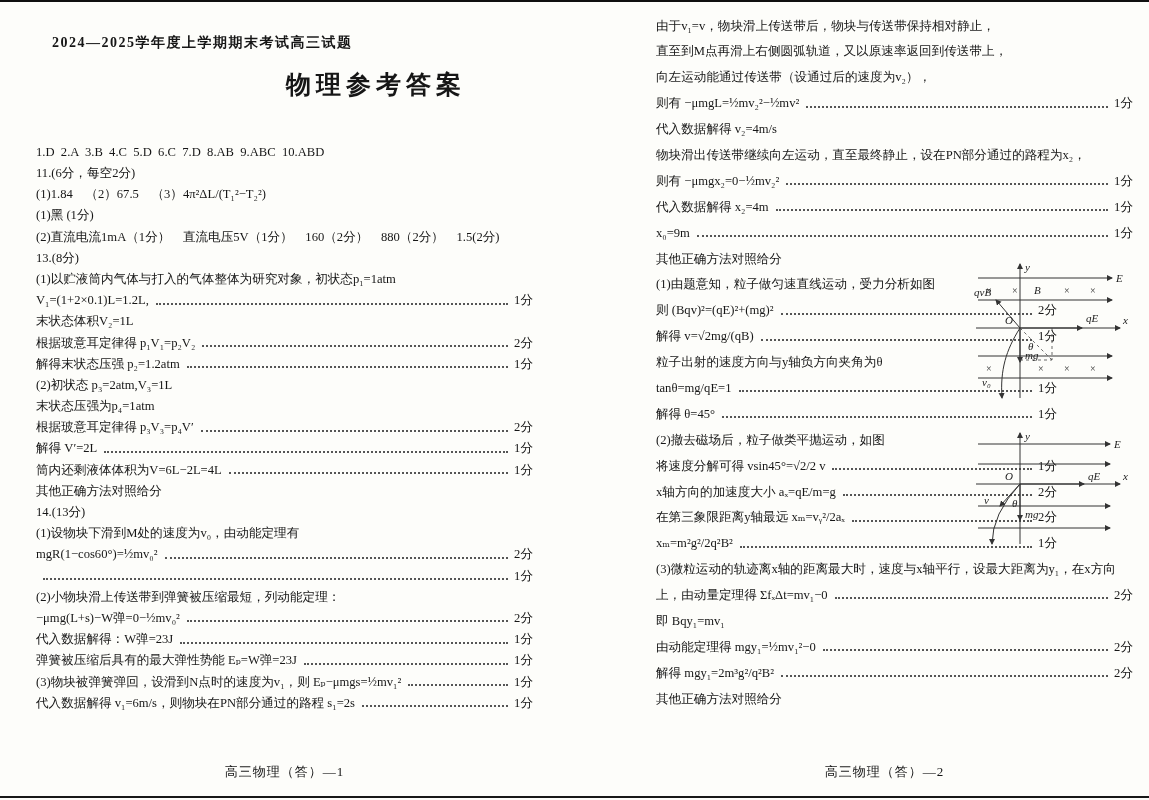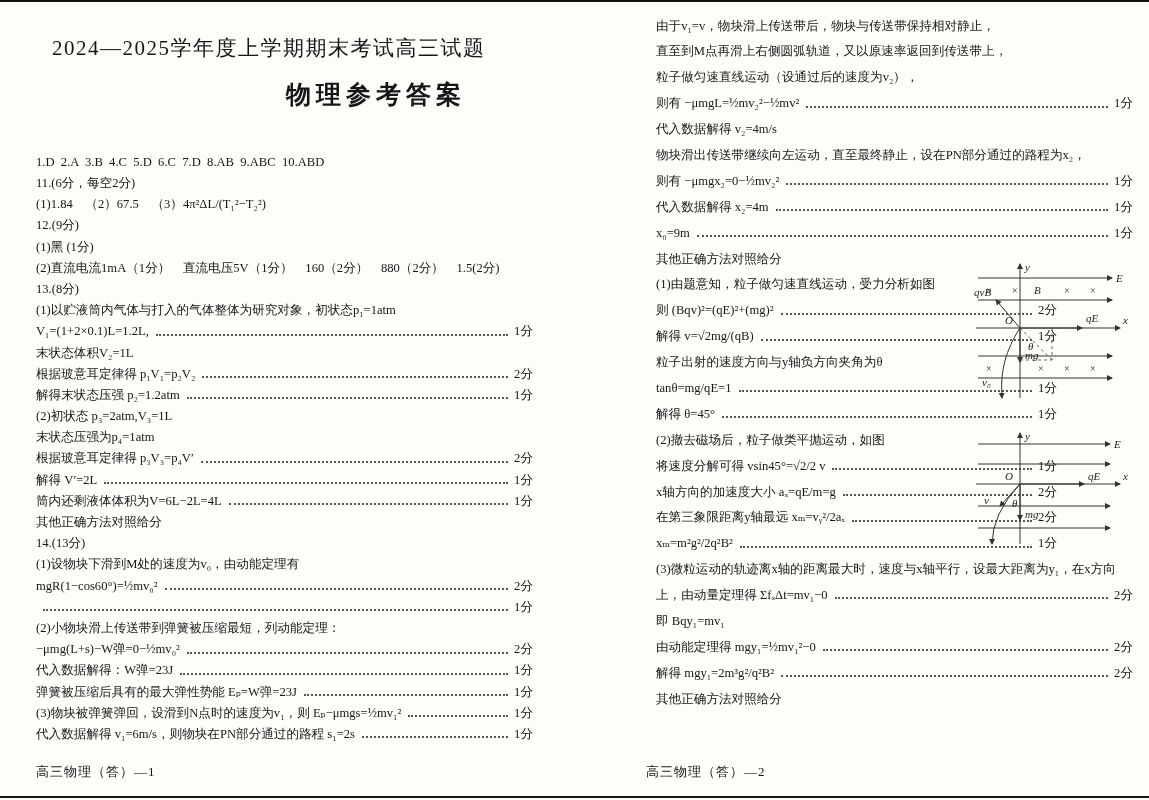--- a/index.html
+++ b/index.html
@@ -6,30 +6,30 @@
   body{
     width:1149px;height:800px;position:relative;overflow:hidden;
     background:#fdfdfa;color:#161616;
     font-family:"Liberation Serif","DejaVu Serif",serif;
   }
   .edge-top{position:absolute;top:0;left:0;width:1149px;height:2px;background:#101010;}
   .edge-bottom{position:absolute;top:796px;left:0;width:1149px;height:2px;background:#181818;}
   .col{position:absolute;}
   #col1{left:36px;top:28px;width:497px;}
   #col2{left:656px;top:8px;width:477px;}
-  .title{font-size:21px;font-weight:400;letter-spacing:1.5px;margin:6px 0 6px 16px;}
+  .title{font-size:14px;font-weight:700;letter-spacing:1.5px;margin:6px 0 6px 16px;}
   .heading{font-size:25px;font-weight:700;letter-spacing:5px;text-align:right;width:430px;margin:16px 0 38px 0;}
   .line{display:flex;align-items:flex-end;font-size:12.6px;line-height:1.3;}
   #col1 .line{min-height:21.2px;}
   #col2 .line{min-height:25.9px;}
   .ltext{white-space:pre-wrap;}
   .leader{flex:1 1 auto;min-width:10px;border-bottom:2px dotted #555;margin:0 6px 4px 7px;}
   .score{flex:none;white-space:nowrap;}
   .line.narrow{margin-right:76px;}
-  .footer{position:absolute;top:763px;font-size:13px;letter-spacing:1px;}
+  .footer{position:absolute;top:763px;text-align:center;font-size:13px;letter-spacing:1px;}
   #footer1{left:36px;width:497px;}
   #footer2{left:646px;width:477px;}
   .fig{position:absolute;}
   #fig1{left:972px;top:258px;}
   #fig2{left:972px;top:428px;}
   svg text{font-family:"Liberation Serif","DejaVu Serif",serif;font-size:11px;font-style:italic;fill:#222;}
   svg text.cross{font-style:normal;font-size:10px;fill:#333;}
   svg .k{stroke:#333;stroke-width:1;fill:none;}
   svg .dash{stroke:#444;stroke-width:0.8;fill:none;stroke-dasharray:3 3;}
 </style>
@@ -46,23 +46,20 @@
       <div class="line">
         <span class="ltext">1.D  2.A  3.B  4.C  5.D  6.C  7.D  8.AB  9.ABC  10.ABD</span>
       </div>
       <div class="line">
         <span class="ltext">11.(6分，每空2分)</span>
       </div>
       <div class="line">
         <span class="ltext">(1)1.84　（2）67.5　（3）4π²ΔL/(T₁²−T₂²)</span>
       </div>
       <div class="line">
-        <span class="ltext">12.(9分)</span>
-      </div>
-      <div class="line">
         <span class="ltext">(1)黑 (1分)</span>
       </div>
       <div class="line">
         <span class="ltext">(2)直流电流1mA（1分）　直流电压5V（1分）　160（2分）　880（2分）　1.5(2分)</span>
       </div>
       <div class="line">
         <span class="ltext">13.(8分)</span>
       </div>
       <div class="line">
         <span class="ltext">(1)以贮液筒内气体与打入的气体整体为研究对象，初状态p₁=1atm</span>
@@ -157,21 +154,21 @@
 
 <div id="col2" class="col">
   <div id="p2-lines">
       <div class="line">
         <span class="ltext">由于v₁=v，物块滑上传送带后，物块与传送带保持相对静止，</span>
       </div>
       <div class="line">
         <span class="ltext">直至到M点再滑上右侧圆弧轨道，又以原速率返回到传送带上，</span>
       </div>
       <div class="line">
-        <span class="ltext">粒子做匀速直线运动（设通过后的速度为v₂），</span>
+        <span class="ltext">向左运动能通过传送带（设通过后的速度为v₂），</span>
       </div>
       <div class="line">
         <span class="ltext">则有 −μmgL=½mv₂²−½mv²</span>
         <span class="leader"></span>
         <span class="score">1分</span>
       </div>
       <div class="line">
         <span class="ltext">代入数据解得 v₂=4m/s</span>
       </div>
       <div class="line">

